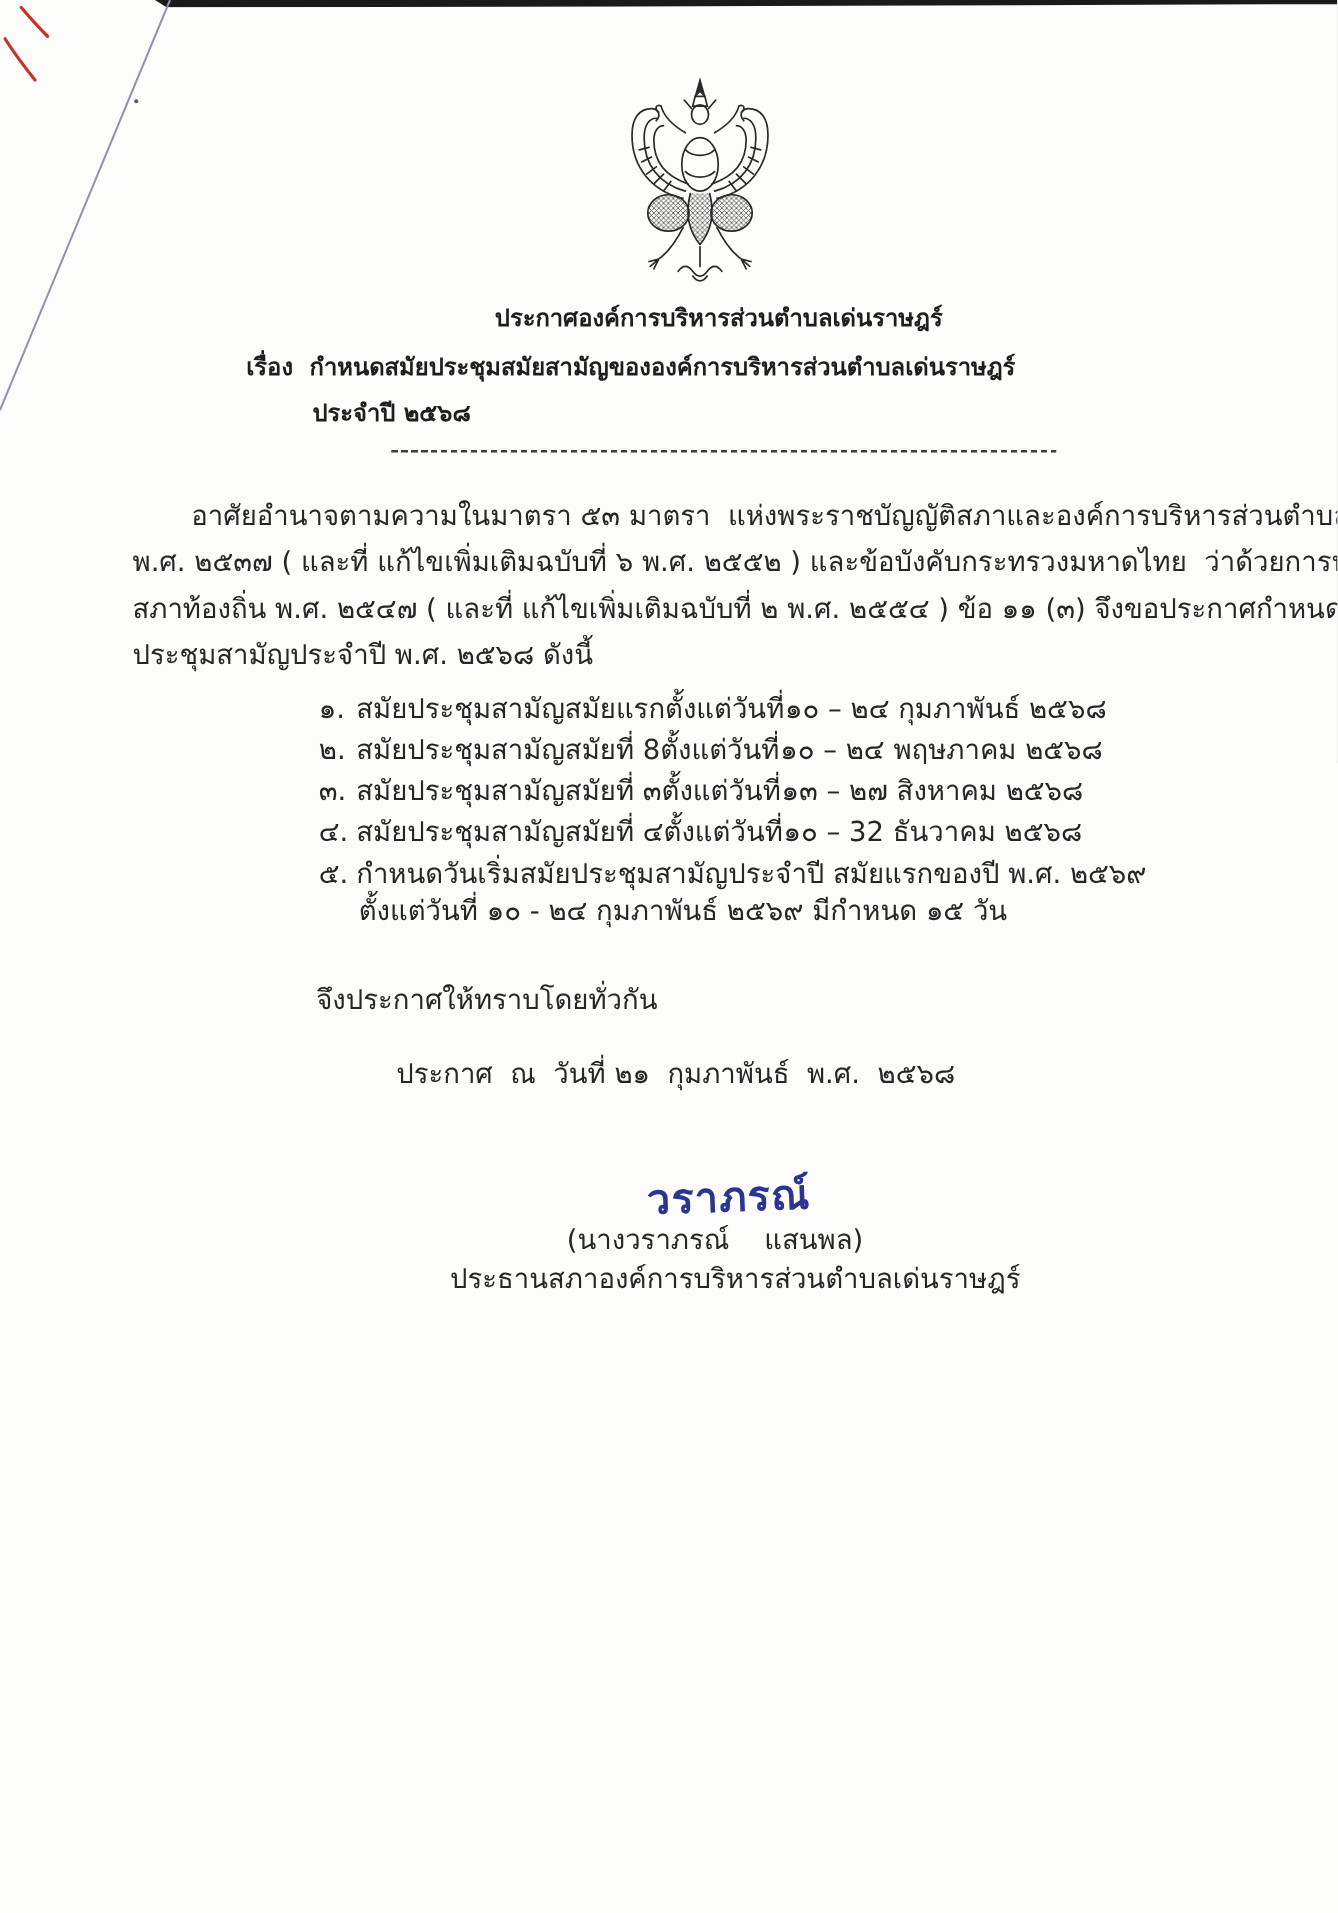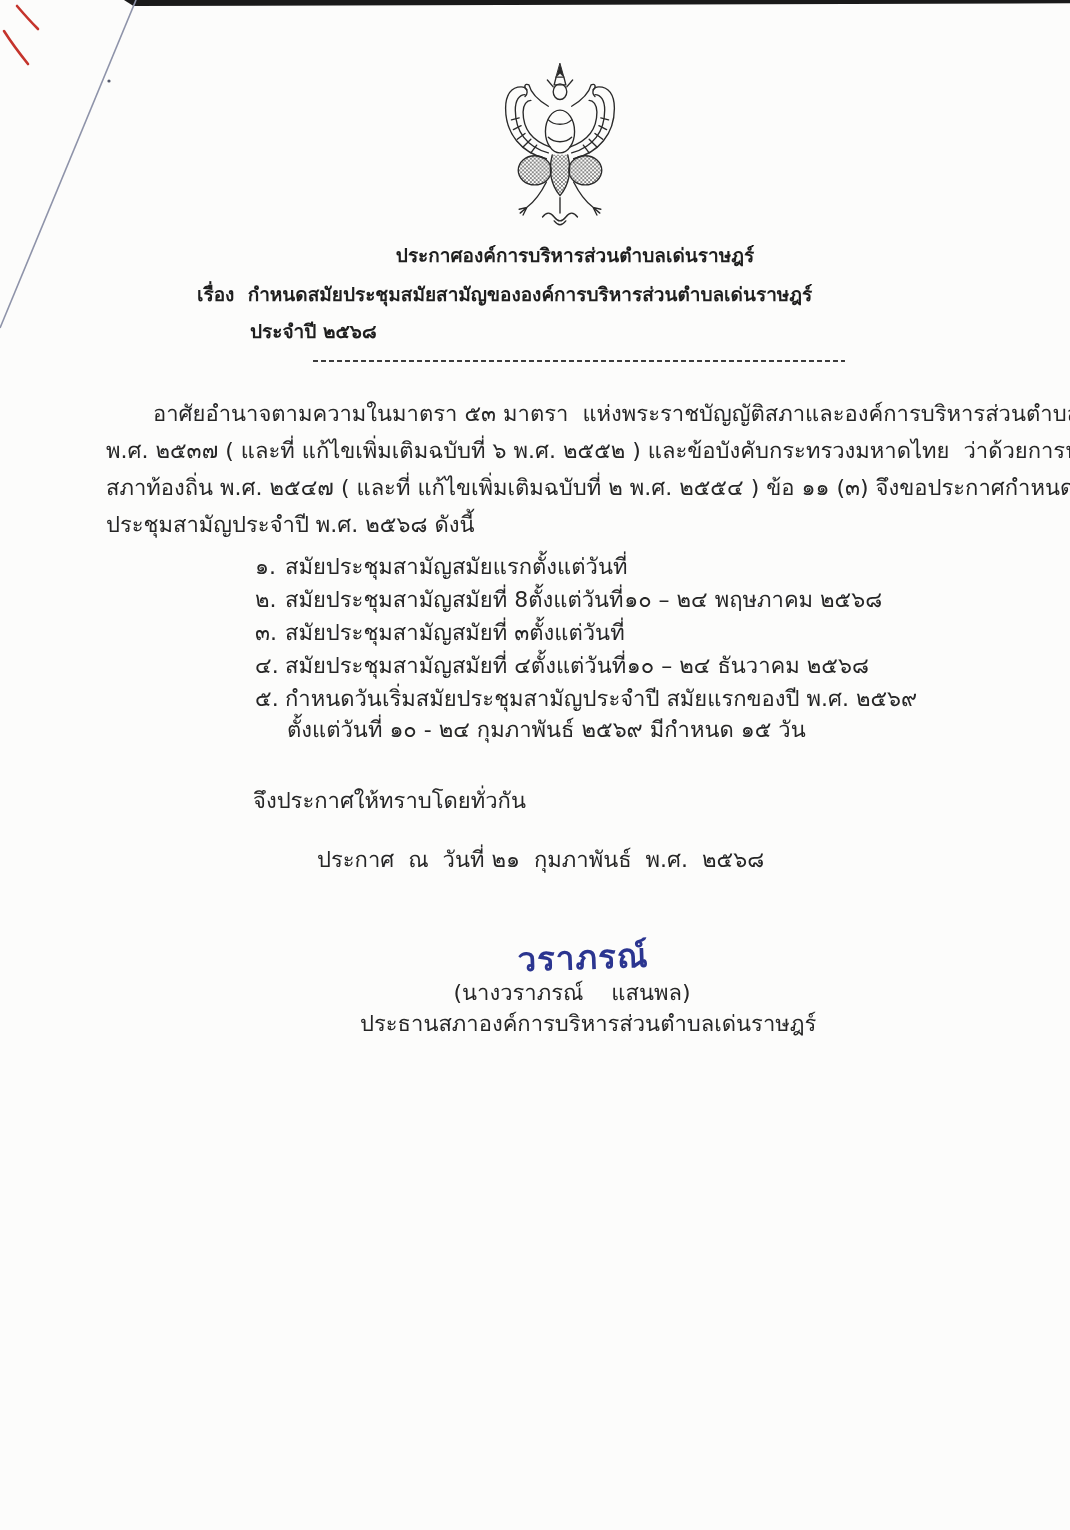--- a/index.html
+++ b/index.html
@@ -106,40 +106,42 @@
   <div class="t body-txt" style="left:153px;top:399px;">อาศัยอำนาจตามความในมาตรา ๕๓ มาตรา  แห่งพระราชบัญญัติสภาและองค์การบริหารส่วนตำบล</div>
   <div class="t body-txt" style="left:106px;top:436px;">พ.ศ. ๒๕๓๗ ( และที่ แก้ไขเพิ่มเติมฉบับที่ ๖ พ.ศ. ๒๕๕๒ ) และข้อบังคับกระทรวงมหาดไทย  ว่าด้วยการประชุม</div>
   <div class="t body-txt" style="left:106px;top:473px;">สภาท้องถิ่น พ.ศ. ๒๕๔๗ ( และที่ แก้ไขเพิ่มเติมฉบับที่ ๒ พ.ศ. ๒๕๕๔ ) ข้อ ๑๑ (๓) จึงขอประกาศกำหนดสมัย</div>
   <div class="t body-txt" style="left:106px;top:510px;">ประชุมสามัญประจำปี พ.ศ. ๒๕๖๘ ดังนี้</div>
 
   <div class="row" style="top:549px;">
     <span class="num">๑.</span>
     <span class="lab">สมัยประชุมสามัญ</span>
     <span class="ses">สมัยแรก</span>
     <span class="frm">ตั้งแต่วันที่</span>
+    <span class="dat">๑๐ – ๒๔ กุมภาพันธ์ ๒๕๖๘</span>
   </div>
   <div class="row" style="top:582px;">
     <span class="num">๒.</span>
     <span class="lab">สมัยประชุมสามัญ</span>
     <span class="ses">สมัยที่ 8</span>
     <span class="frm">ตั้งแต่วันที่</span>
     <span class="dat">๑๐ – ๒๔ พฤษภาคม ๒๕๖๘</span>
   </div>
   <div class="row" style="top:615px;">
     <span class="num">๓.</span>
     <span class="lab">สมัยประชุมสามัญ</span>
     <span class="ses">สมัยที่ ๓</span>
     <span class="frm">ตั้งแต่วันที่</span>
+    <span class="dat">๑๓ – ๒๗ สิงหาคม ๒๕๖๘</span>
   </div>
   <div class="row" style="top:648px;">
     <span class="num">๔.</span>
     <span class="lab">สมัยประชุมสามัญ</span>
     <span class="ses">สมัยที่ ๔</span>
     <span class="frm">ตั้งแต่วันที่</span>
-    <span class="dat">๑๐ – ๒๔ ธันวาคม ๒๕๖๘</span>
+    <span class="dat">๑๐ – 32 ธันวาคม ๒๕๖๘</span>
   </div>
   <div class="row" style="top:681px;">
     <span class="num">๕.</span>
     <span>กำหนดวันเริ่มสมัยประชุมสามัญประจำปี สมัยแรกของปี พ.ศ. ๒๕๖๙</span>
   </div>
   <div class="t body-txt" style="left:287px;top:715px;">ตั้งแต่วันที่ ๑๐ - ๒๔ กุมภาพันธ์ ๒๕๖๙ มีกำหนด ๑๕ วัน</div>
 
   <div class="t body-txt" style="left:253px;top:786px;">จึงประกาศให้ทราบโดยทั่วกัน</div>
   <div class="t body-txt" style="left:317px;top:845px;">ประกาศ  ณ  วันที่ ๒๑  กุมภาพันธ์  พ.ศ.  ๒๕๖๘</div>
 

